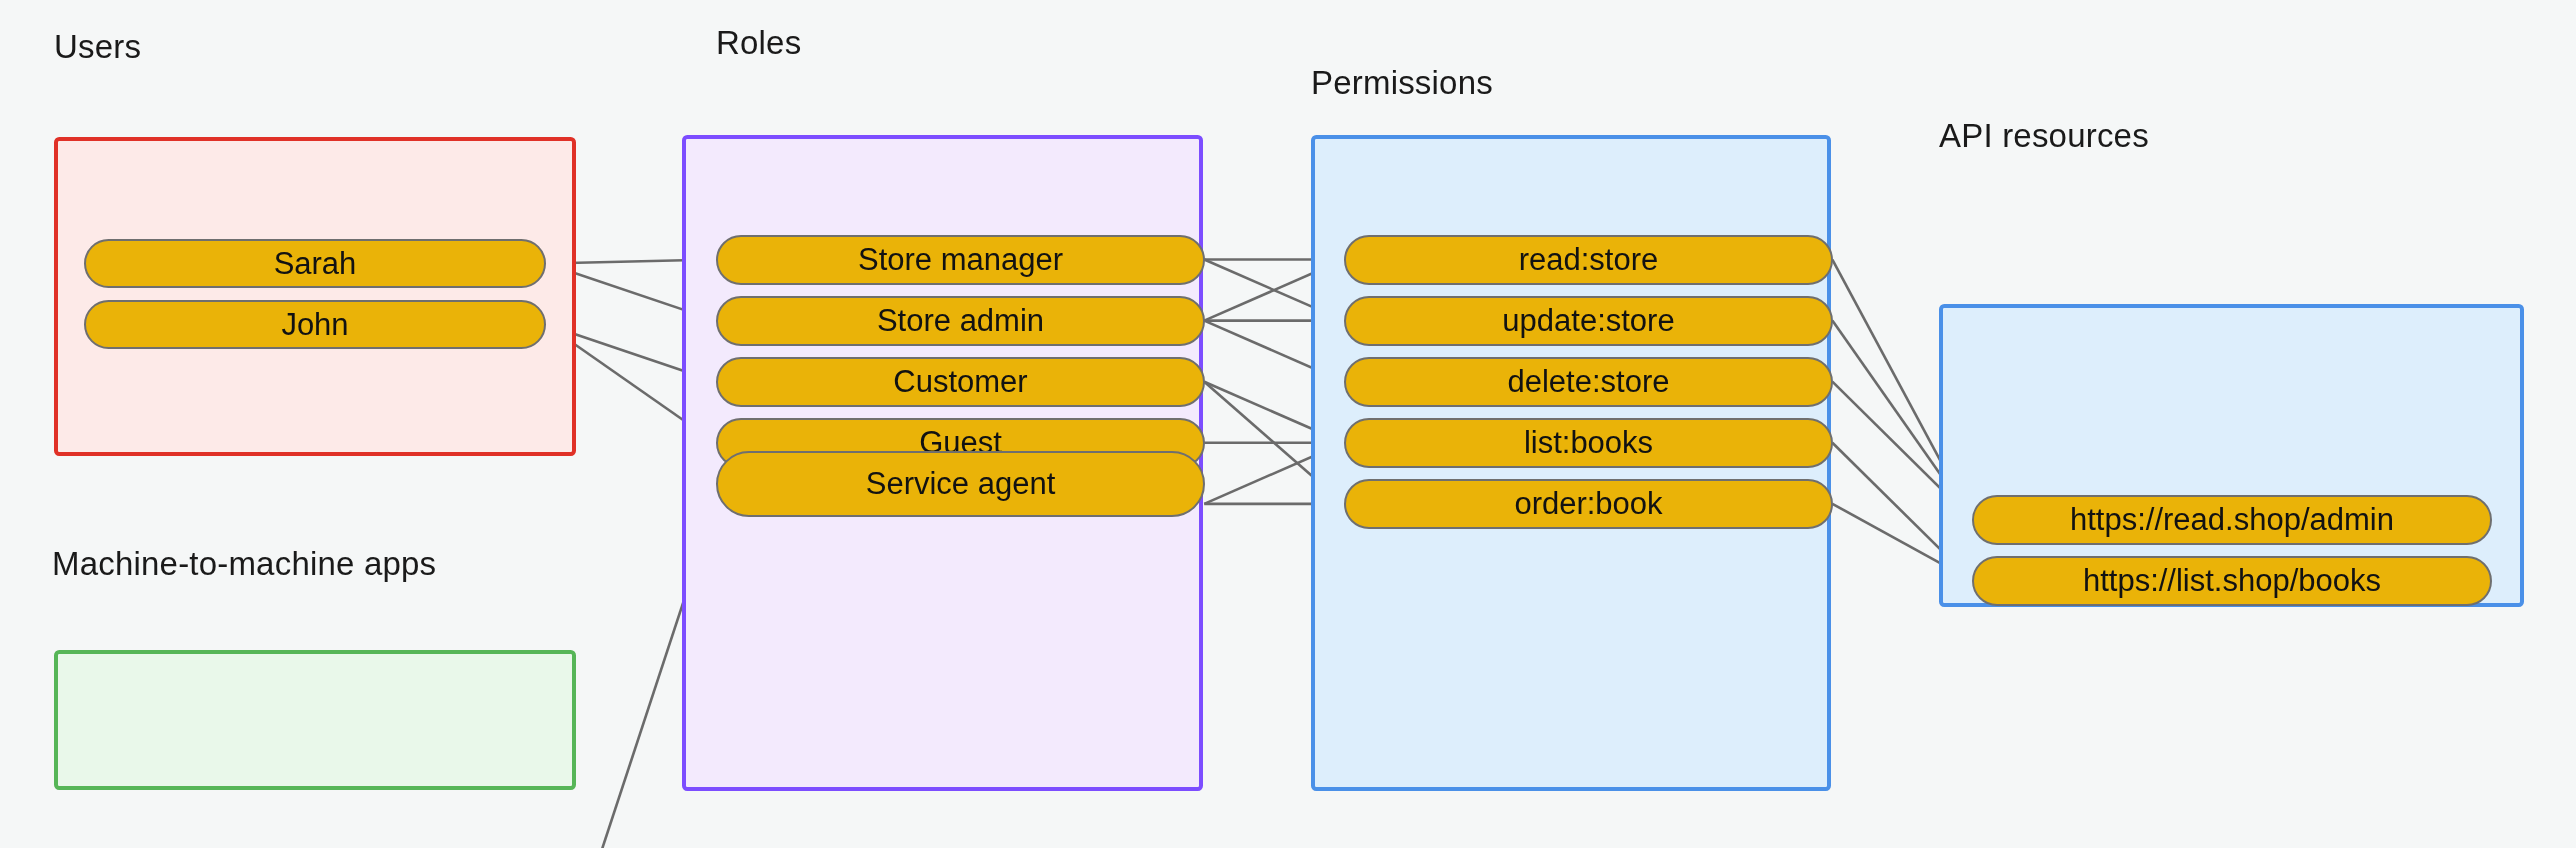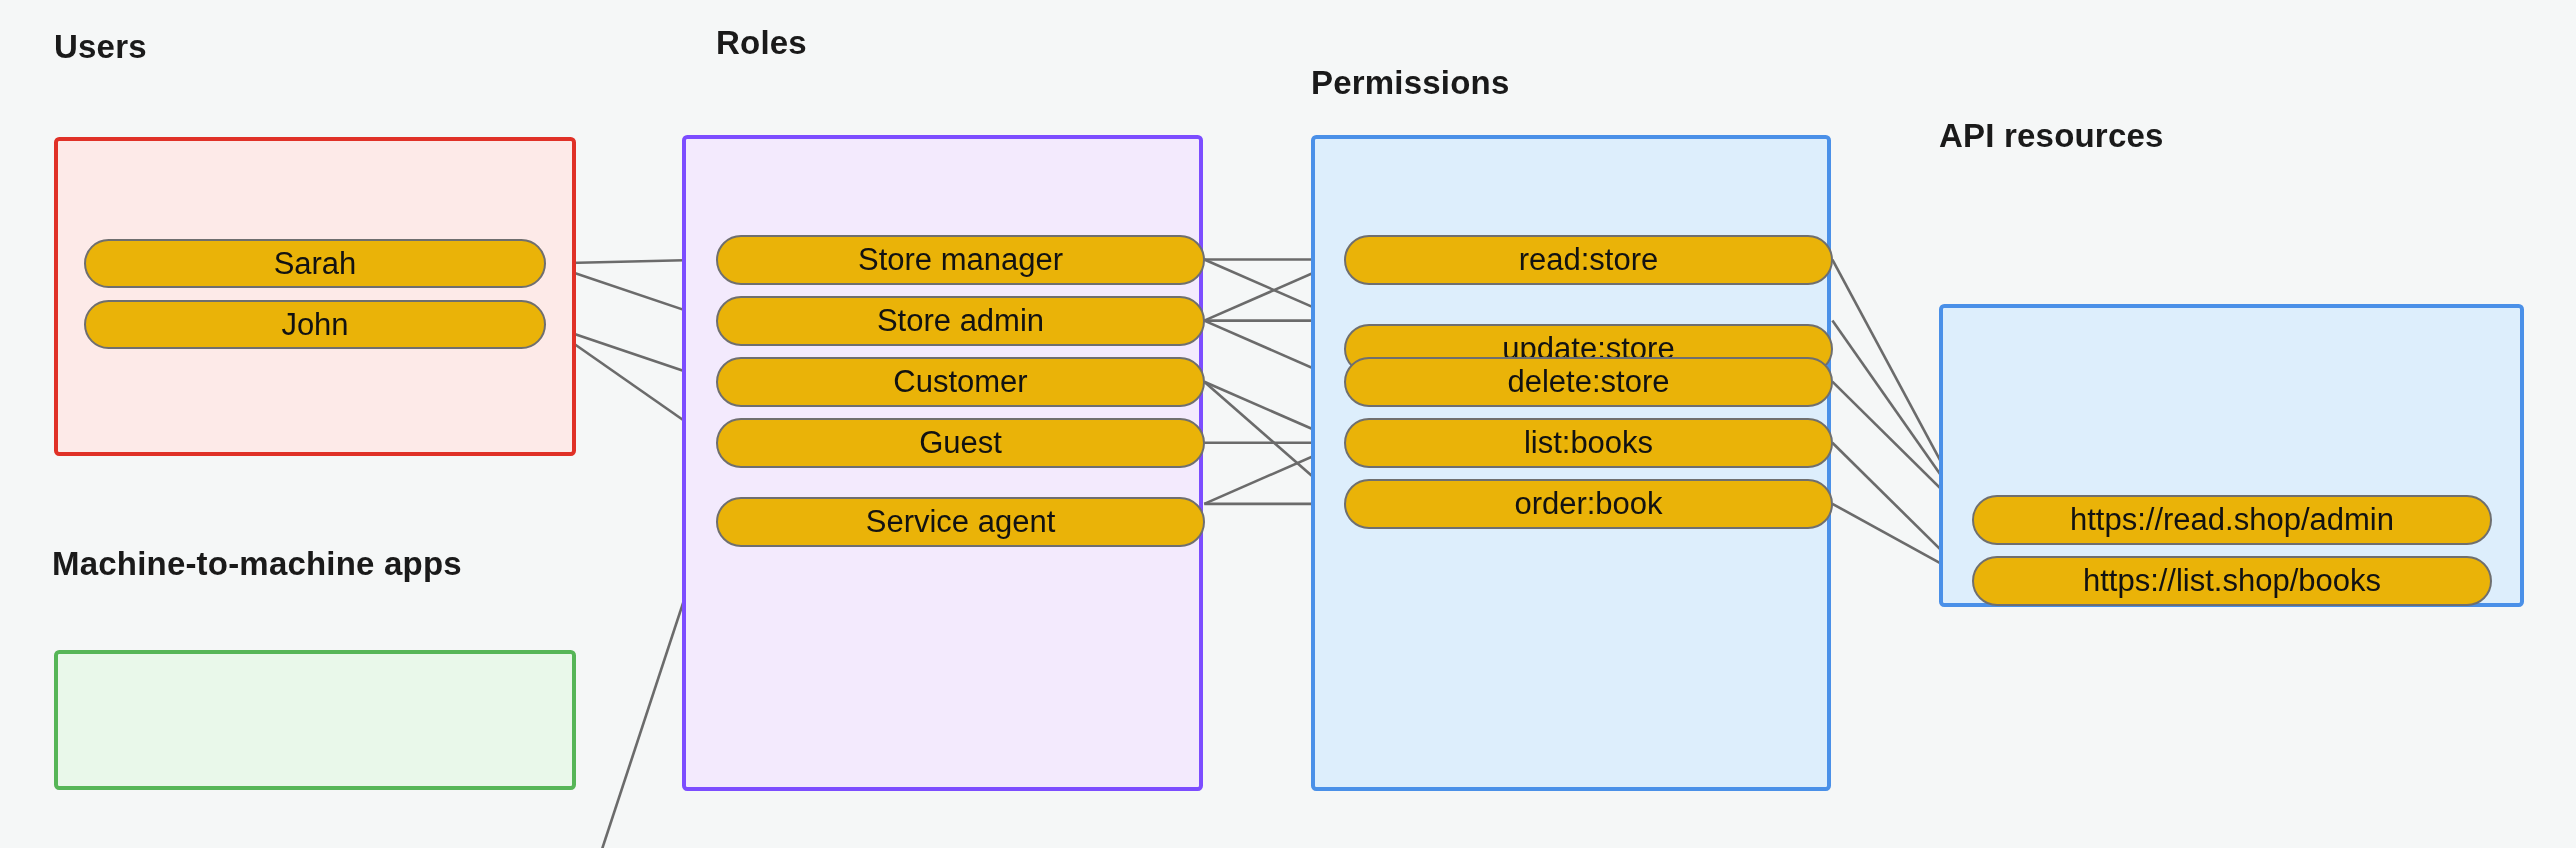--- a/index.html
+++ b/index.html
@@ -7,21 +7,21 @@
     width:2576px;height:848px;
     background:#f5f7f7;
     font-family:"Liberation Sans","DejaVu Sans",sans-serif;
     overflow:hidden;
     position:relative;
   }
   #canvas{position:absolute;left:0;top:0;width:2576px;height:848px;}
   #edges{position:absolute;left:0;top:0;width:2576px;height:848px;z-index:1;pointer-events:none;}
 
   .group{position:absolute;box-sizing:border-box;border-width:4.4px;border-style:solid;border-radius:5.2px;z-index:2;}
-  .group-label{position:absolute;font-size:33px;color:#1a1a1a;letter-spacing:0.2px;white-space:nowrap;z-index:3;font-weight:bold;}
+  .group-label{position:absolute;font-size:33px;color:#1a1a1a;letter-spacing:0.2px;white-space:nowrap;z-index:3;}
 
   .pill{
     position:absolute;box-sizing:border-box;
     background:#eab308;border:2.6px solid #6f6f6f;border-radius:872px;
     display:flex;align-items:center;justify-content:center;
     font-size:31px;color:#121212;white-space:nowrap;z-index:4;
   }
   .pill.small{font-size:31px;}
 </style>
 </head>
@@ -74,23 +74,23 @@
       <div class="group" style="left: 1939px; top: 304px; width: 585px; height: 303px; border-color: rgb(74, 144, 232); background: rgb(221, 238, 252);"></div>
       <div class="group-label" style="left: 1939px; top: 117px;">API resources</div>
     </div>
   <div id="nodes-layer">
       <div class="pill" style="left: 84px; top: 239px; width: 462px; height: 49px;">Sarah</div>
       <div class="pill" style="left: 84px; top: 300px; width: 462px; height: 49px;">John</div>
       <div class="pill" style="left: 716px; top: 235px; width: 489px; height: 50px;">Store manager</div>
       <div class="pill" style="left: 716px; top: 296px; width: 489px; height: 50px;">Store admin</div>
       <div class="pill" style="left: 716px; top: 357px; width: 489px; height: 50px;">Customer</div>
       <div class="pill" style="left: 716px; top: 418px; width: 489px; height: 50px;">Guest</div>
-      <div class="pill" style="left: 716px; top: 497px; width: 489px; height: 50px;">Service agent</div>
+      <div class="pill" style="left: 716px; top: 451px; width: 489px; height: 66px;">Service agent</div>
       <div class="pill" style="left: 1344px; top: 235px; width: 489px; height: 50px;">read:store</div>
-      <div class="pill" style="left: 1344px; top: 296px; width: 489px; height: 50px; margin-top: 28px;">update:store</div>
+      <div class="pill" style="left: 1344px; top: 296px; width: 489px; height: 50px;">update:store</div>
       <div class="pill" style="left: 1344px; top: 357px; width: 489px; height: 50px;">delete:store</div>
       <div class="pill" style="left: 1344px; top: 418px; width: 489px; height: 50px;">list:books</div>
       <div class="pill" style="left: 1344px; top: 479px; width: 489px; height: 50px;">order:book</div>
       <div class="pill small" style="left: 1972px; top: 495px; width: 520px; height: 50px;">https://read.shop/admin</div>
       <div class="pill small" style="left: 1972px; top: 556px; width: 520px; height: 50px;">https://list.shop/books</div>
     </div>
 </div>
 
 
 </body></html>

